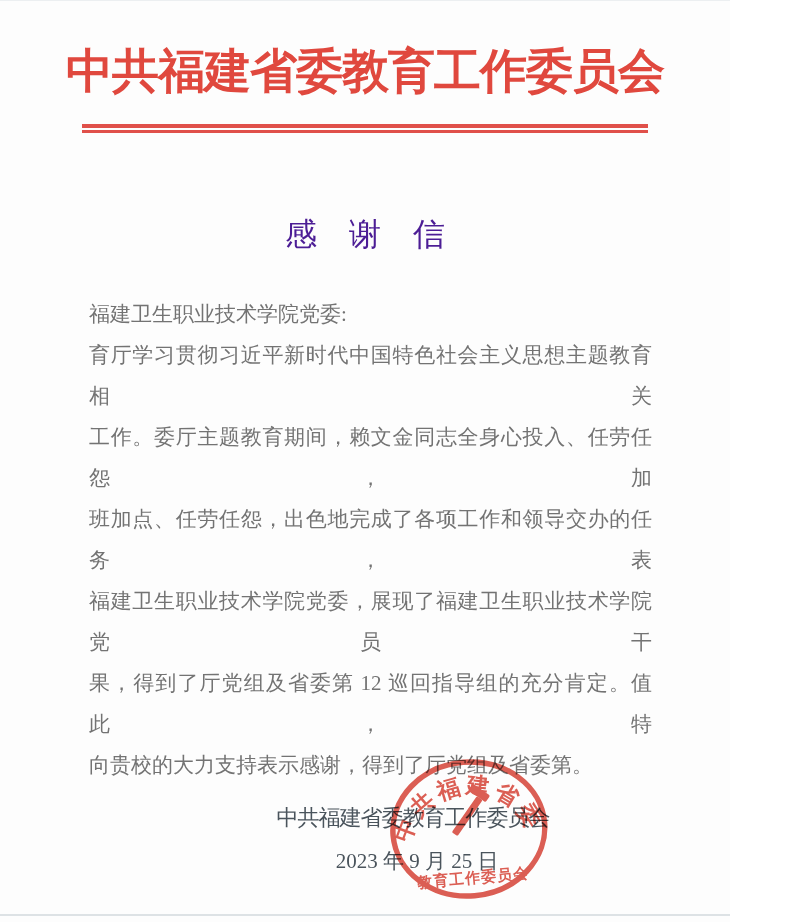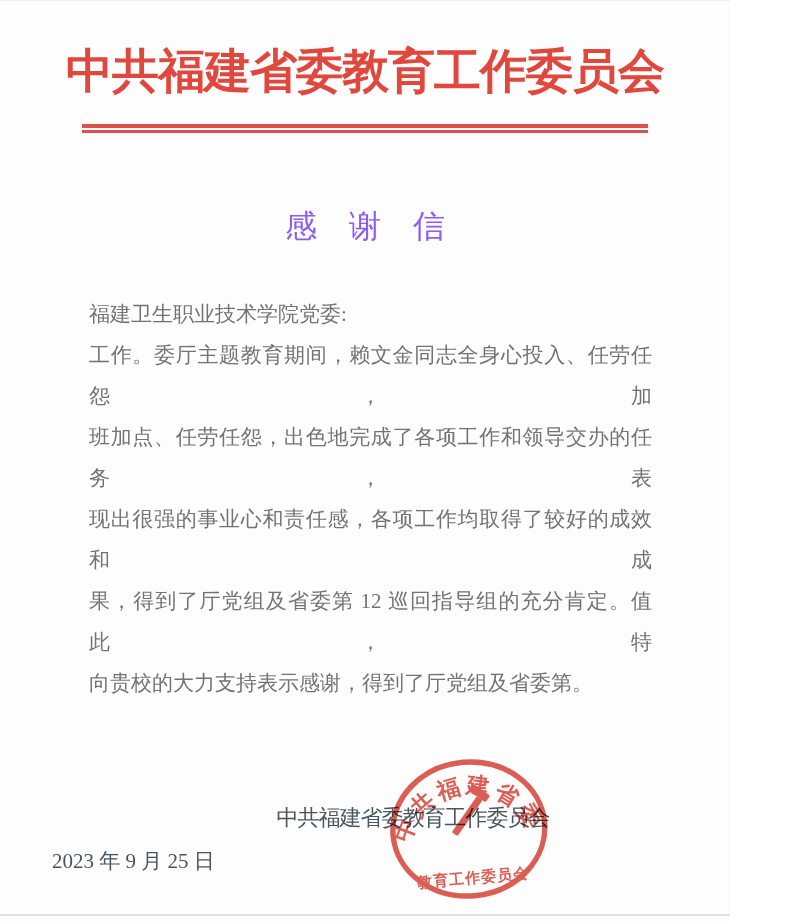--- a/index.html
+++ b/index.html
@@ -25,42 +25,42 @@
     font-size: 47px; font-weight: bold; letter-spacing: -1px;
     color: #e0483e;
     font-family: "Liberation Serif", "DejaVu Serif", serif;
   }
   .letterhead-rule { position: absolute; top: 124px; left: 82px; right: 82px; }
   .letterhead-rule .rule-a { height: 4px; background: #e0504a; }
   .letterhead-rule .rule-b { margin-top: 2px; height: 3px; background: #e0504a; }
   
   .doc-title {
     position: absolute; top: 197px; left: 0; right: 0;
-    margin: 8px; text-align: center;
+    margin: 16px; text-align: center;
     font-size: 32px; font-weight: 500; letter-spacing: 12px; text-indent: 12px;
-    color: #8b5cf6;
+    color: #4c1d95;
   }
   
   .content {
     position: absolute; top: 294px; left: 89px; right: 78px;
     font-size: 21px; line-height: 41px; color: #737373;
   }
   .bline { margin: 0; text-justify: inter-ideograph; }
   .jl { text-align: justify; text-align-last: justify; }
   .indent { text-indent: 2em; }
   .p2-gap { margin-top: 9px; }
   
   .signer-line {
     position: absolute; top: 803px; left: 0; right: 0;
     text-align: center; font-size: 22px; letter-spacing: -1px; color: #4a545c;
   }
   .signer-line span { position: relative; left: 48px; }
   .date-line {
     position: absolute; top: 847px; left: 0; right: 0;
-    text-align: left; font-size: 21px; color: #4a545c;
+    text-align: center; font-size: 21px; color: #4a545c;
   }
   .date-line span { position: relative; left: 52px; }
   
   .seal {
     position: absolute; left: 384px; top: 756px;
     width: 170px; height: 150px;
     transform: rotate(-5deg);
     mix-blend-mode: multiply;
     opacity: .87;
   }
@@ -77,23 +77,24 @@
 
   <div class="letterhead-rule">
     <div class="rule-a"></div>
     <div class="rule-b"></div>
   </div>
 
   <h2 class="doc-title">感 谢 信</h2>
 
   <div class="content">
     <p class="bline">福建卫生职业技术学院党委:</p>
+    <p class="bline jl">育厅学习贯彻习近平新时代中国特色社会主义思想主题教育相关</p>
     <p class="bline jl">工作。委厅主题教育期间，赖文金同志全身心投入、任劳任怨，加</p>
     <p class="bline jl">班加点、任劳任怨，出色地完成了各项工作和领导交办的任务，表</p>
-    <p class="bline jl">现出很强的事业心和责任感，各项工作均取得了较好的成效和成</p>
+    <p class="bline jl">福建卫生职业技术学院党委，展现了福建卫生职业技术学院党员干</p>
     <p class="bline jl">果，得到了厅党组及省委第 12 巡回指导组的充分肯定。值此，特</p>
     <p class="bline">向贵校的大力支持表示感谢，得到了厅党组及省委第。</p>
   </div>
 
   <div class="signer-line">
     <span>中共福建省委教育工作委员会</span>
   </div>
 
   <div class="date-line">
     <span>2023 年 9 月 25 日</span>

